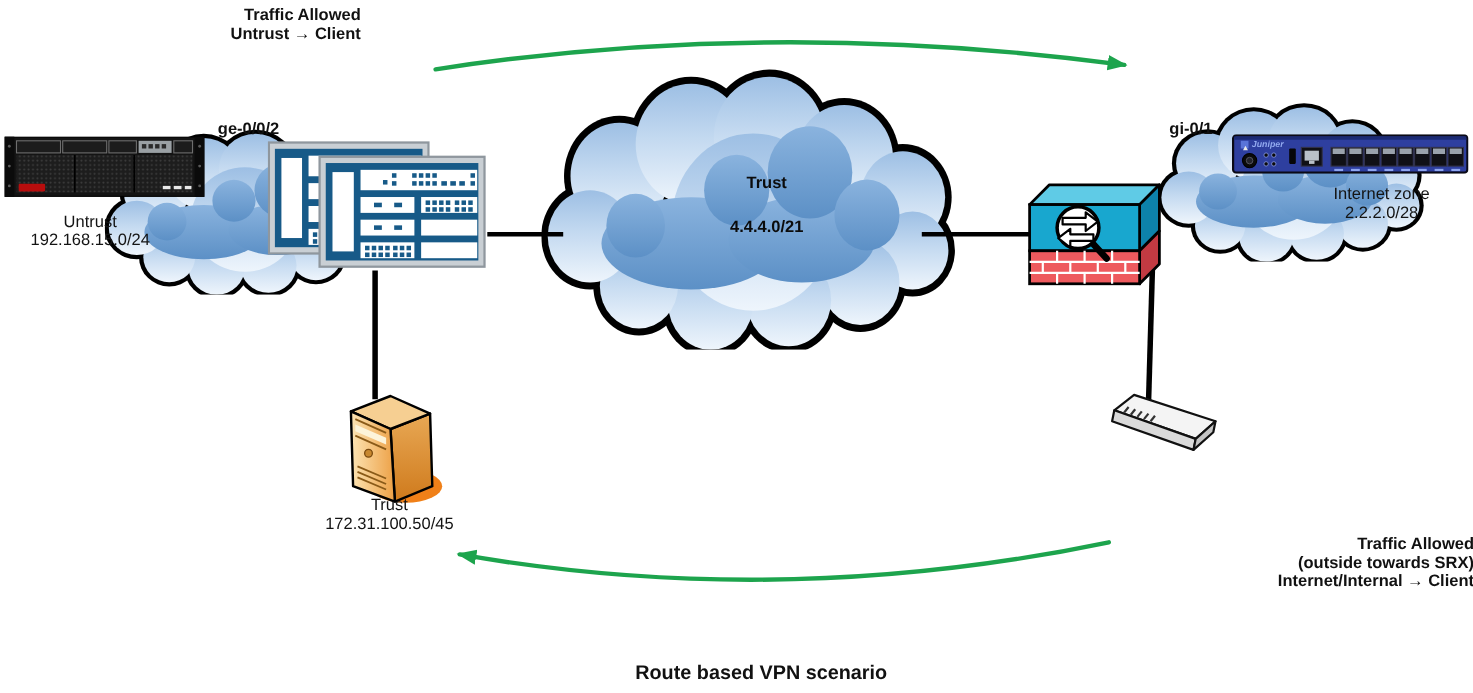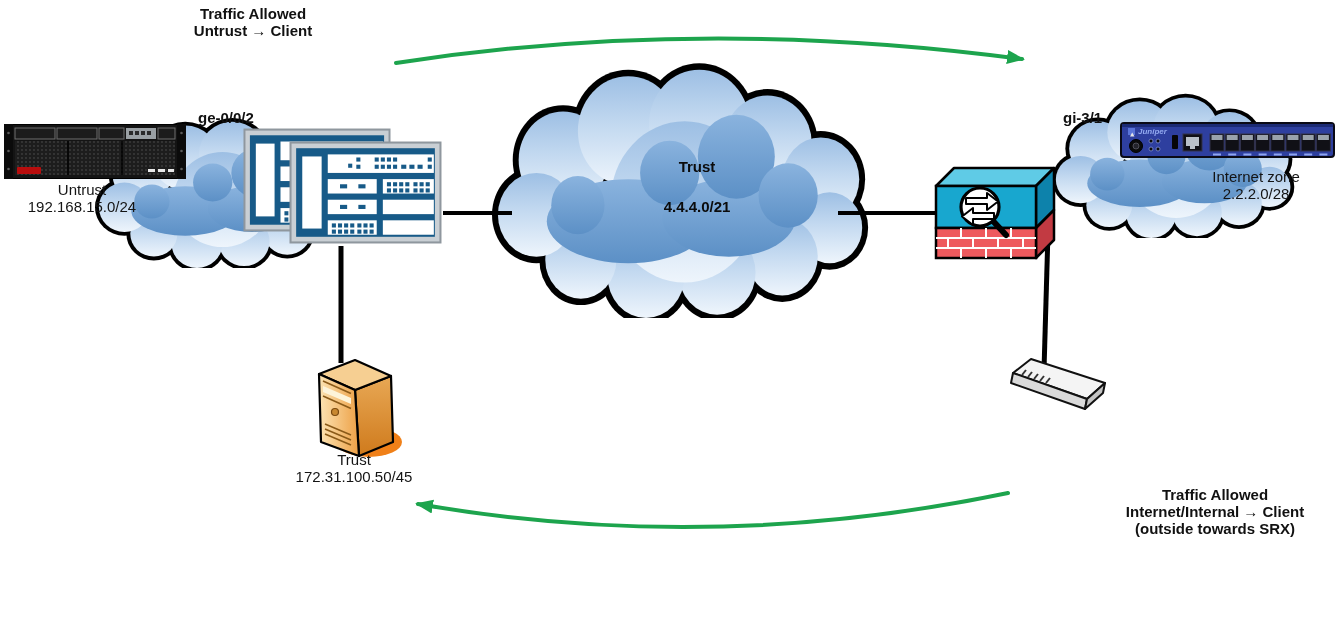--- a/index.html
+++ b/index.html
@@ -2,21 +2,21 @@
 <html><head>
 <meta charset="utf-8">
 <style>
   html,body{margin:0;padding:0;background:#fff;}
   #canvas{
     position:relative;width:1339px;height:630px;background:#ffffff;
     font-family:"Liberation Sans", sans-serif;color:#111;overflow:hidden;
   }
   .abs{position:absolute;}
   .lbl{font-size:15px;line-height:17px;text-align:center;color:#141414;white-space:nowrap;}
-  .note{font-size:15px;line-height:17px;font-weight:bold;text-align:center;color:#111;white-space:nowrap;}
+  .note{font-size:15px;line-height:17px;font-weight:bold;text-align:right;color:#111;white-space:nowrap;}
   .iface{font-size:15px;font-weight:bold;color:#111;white-space:nowrap;}
   .cloudtxt{font-size:15px;font-weight:bold;color:#0b0b0b;text-align:center;white-space:nowrap;}
   .title{font-size:18px;font-weight:bold;text-align:center;color:#111;}
   svg{display:block;}
   .overlay{pointer-events:none;}
   .z1{z-index:1}.z2{z-index:2}.z3{z-index:3}.z4{z-index:4}.z5{z-index:5}
 </style>
 </head>
 <body>
 
@@ -346,41 +346,42 @@
     <path d="M396,63 Q700,16 1022,59" fill="none" stroke="#1da44d" stroke-width="4" stroke-linecap="round" marker-end="url(#arrowHead)"></path>
     <path d="M1008,493 Q710,555 418,504" fill="none" stroke="#1da44d" stroke-width="4" stroke-linecap="round" marker-end="url(#arrowHead)"></path>
   </svg>
 
   <div class="abs z4 note" style="left:178px;top:5px;width:150px">
     <div>Traffic Allowed</div>
     <div>Untrust → Client</div>
   </div>
 
   <div class="abs z4 iface" style="left:198px;top:109px">ge-0/0/2</div>
-  <div class="abs z4 iface" style="left:1063px;top:109px">gi-3/1</div>
-
-  <div class="abs z4 lbl" style="left:7px;top:181px;width:150px">
+  <div class="abs z4 iface" style="left:1063px;top:109px">gi-0/1</div>
+
+  <div class="abs z4 lbl" style="left:7px;top:193px;width:150px">
     <div>Untrust</div>
     <div>192.168.15.0/24</div>
   </div>
 
   <div class="abs z4 cloudtxt" style="left:617px;top:158px;width:160px">Trust</div>
   <div class="abs z4 cloudtxt" style="left:617px;top:198px;width:160px">4.4.4.0/21</div>
 
   <div class="abs z4 lbl" style="left:1181px;top:168px;width:150px">
     <div>Internet zone</div>
     <div>2.2.2.0/28</div>
   </div>
 
   <div class="abs z4 lbl" style="left:278px;top:451px;width:152px">
     <div>Trust</div>
     <div>172.31.100.50/45</div>
   </div>
 
 
   <div class="abs z4 note" style="left:1090px;top:486px;width:250px">
     <div>Traffic Allowed</div>
+    <div>(outside towards SRX)</div>
     <div>Internet/Internal → Client</div>
-    <div>(outside towards SRX)</div>
-  </div>
-
+  </div>
+
+  <div class="abs z4 title" style="left:492px;top:601px;width:400px">Route based VPN scenario</div>
 
 </div>
 
 </body></html>

